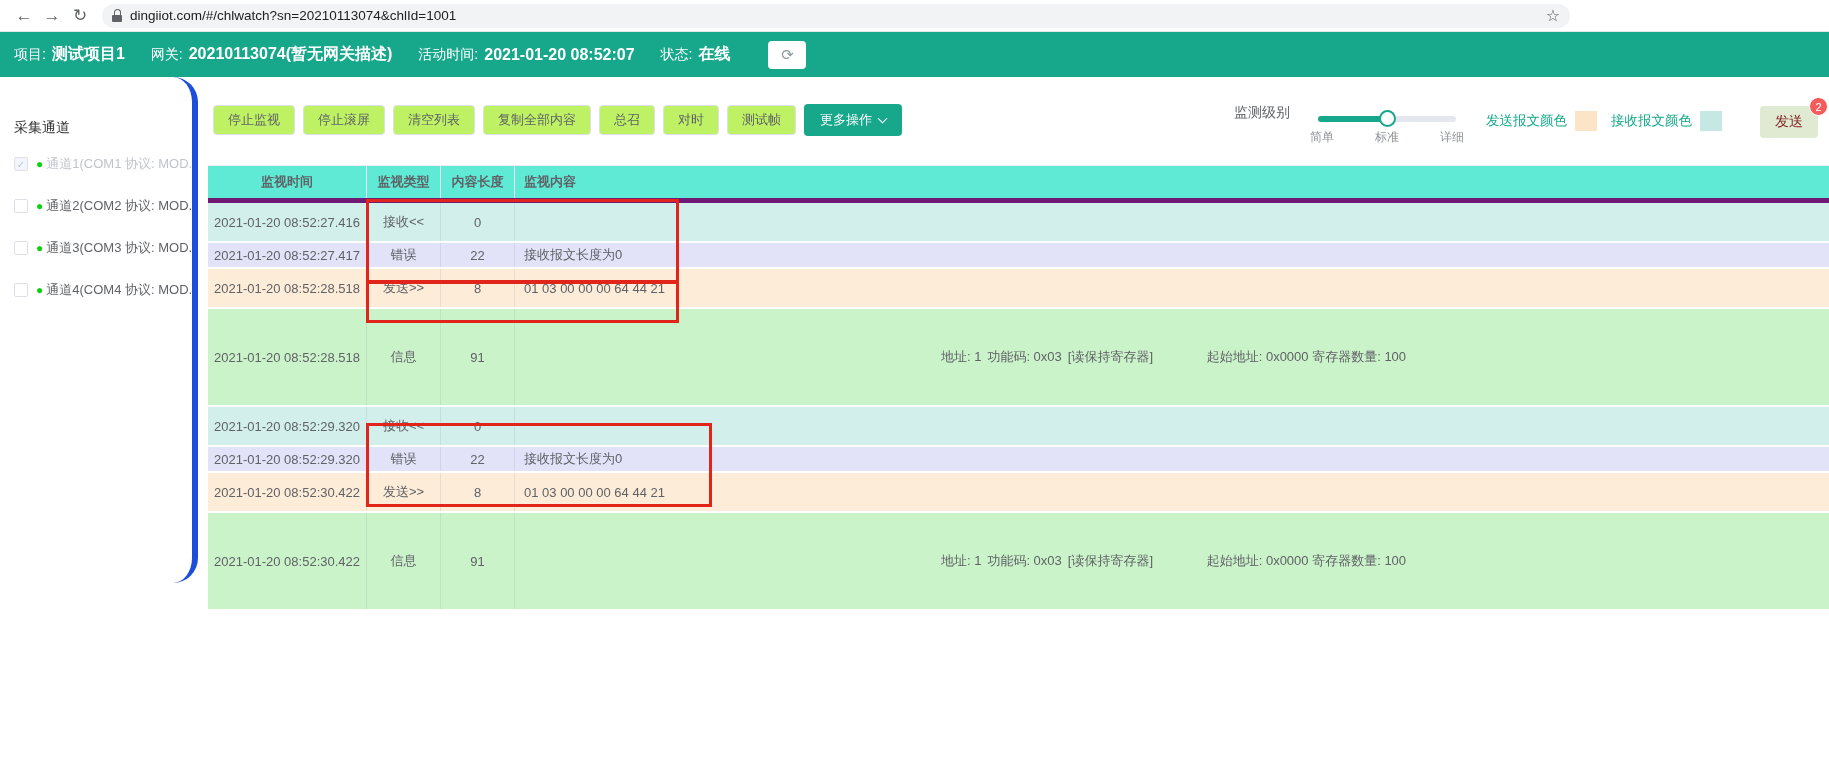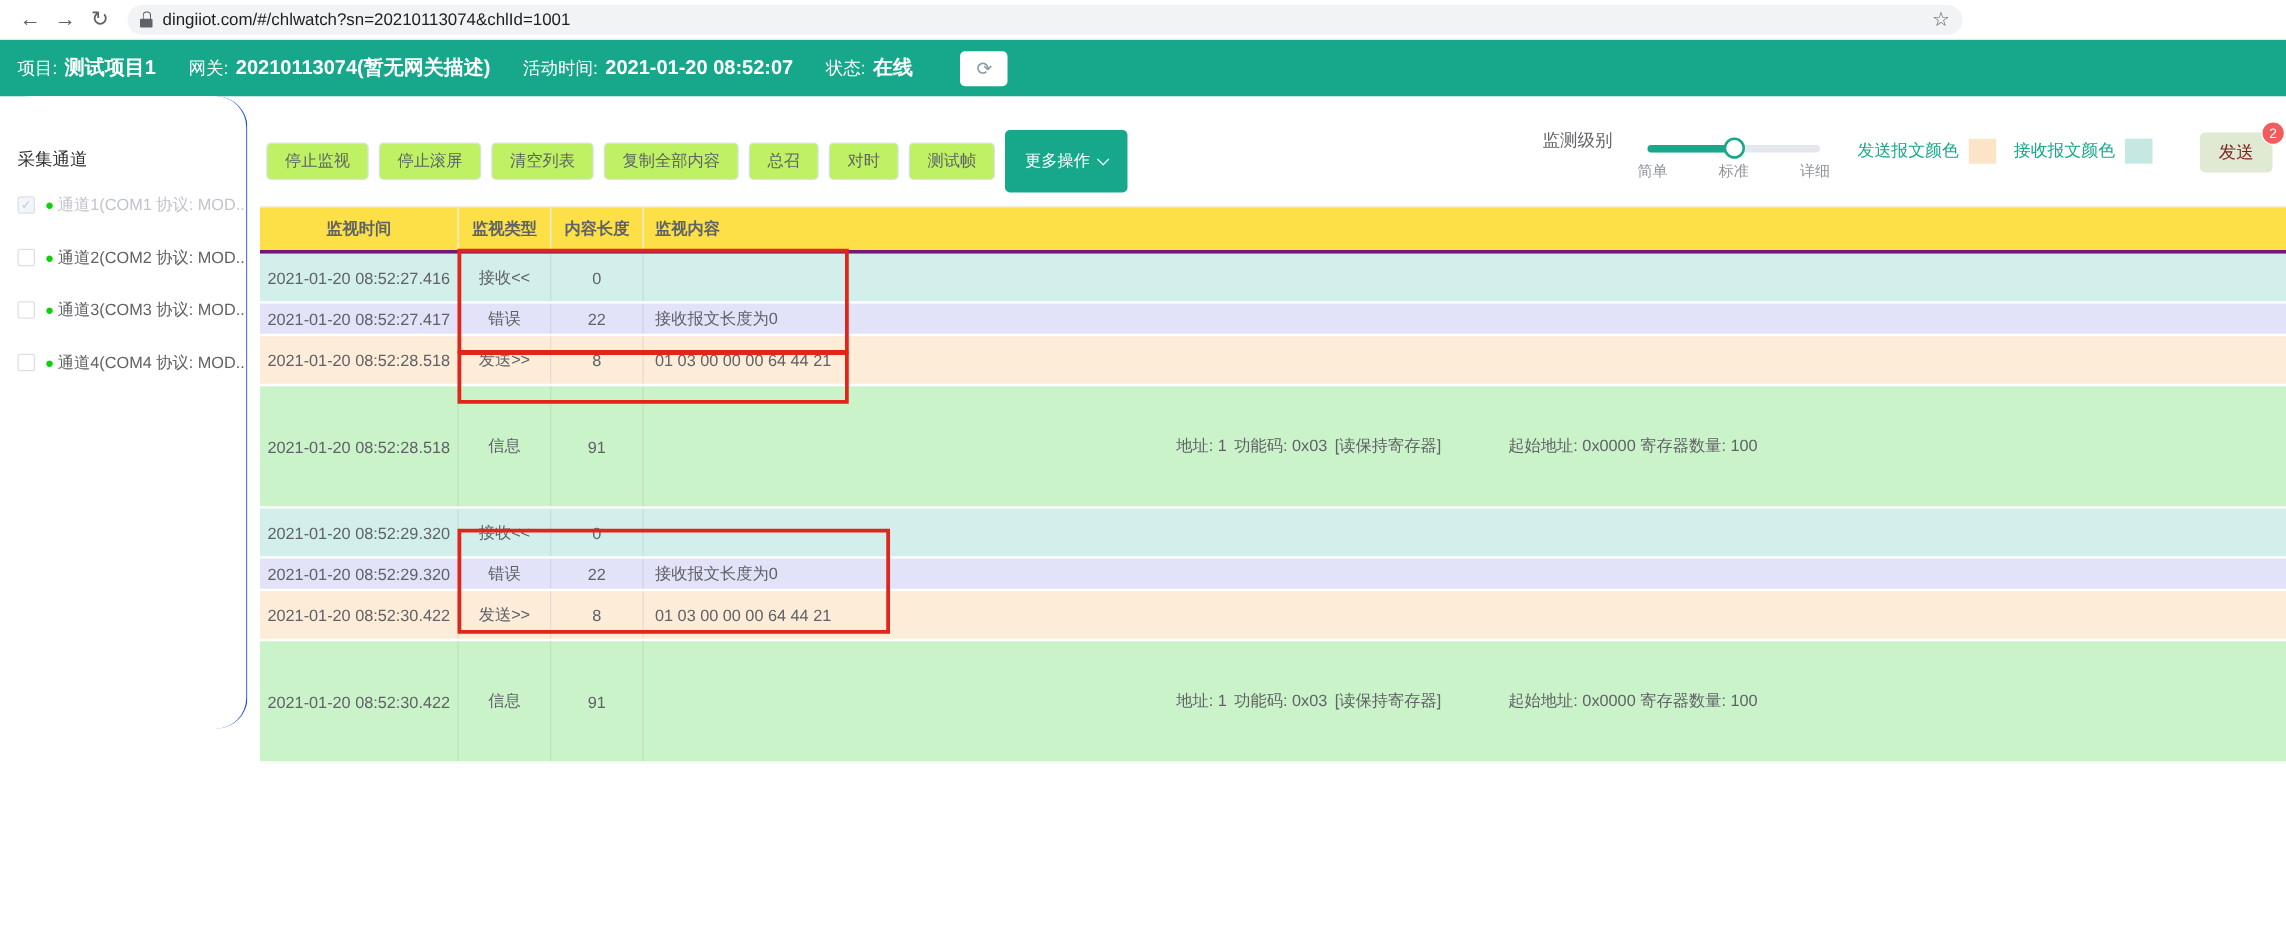--- a/index.html
+++ b/index.html
@@ -24,36 +24,36 @@
   
   .appbar { position:absolute; left:0; top:32px; width:100%; height:45px; background:#17a88c;
     display:flex; align-items:center; padding-left:14px; color:#fff; }
   .appbar .lbl { font-size:14px; margin-right:6px; }
   .appbar .val { font-size:16px; font-weight:bold; margin-right:26px; white-space:nowrap; }
   .refresh-btn { margin-left:12px; width:38px; height:28px; background:#fff; border:none; border-radius:4px;
     color:#8a9aa0; font-size:15px; cursor:pointer; display:flex; align-items:center; justify-content:center; }
 
   
   .sidebar { position:absolute; left:0; top:77px; width:198px; height:506px; background:#fff;
-    border-right:1px solid #1d4ed8; padding:14px 0 0 14px;border-radius:25px; }
+    border-right:6px solid #1d4ed8; padding:14px 0 0 14px;border-radius:25px; }
   .sb-title { font-size:14px; color:#303133; margin:28px 0 18px 0; }
   .chan-row { display:flex; align-items:center; margin-bottom:24px; cursor:pointer; }
   .cbx { width:14px; height:14px; border:1px solid #dcdfe6; border-radius:2px; background:#fff;
     margin-right:8px; flex:0 0 auto; display:flex; align-items:center; justify-content:center;
     font-size:10px; color:transparent; }
   .cbx.checked { background:#f2f6fc; color:#c0c4cc; }
   .chan-dot { color:#0bd20b; font-size:12px; margin-right:3px; }
   .chan-label { font-size:13px; color:#606266; white-space:nowrap; overflow:hidden; max-width:150px; }
   .chan-row.active .chan-label { color:#c0c4cc; }
 
   
   .toolbar { position:absolute; left:213px; top:104px; display:flex; align-items:center; }
   .tb-btn { height:30px; padding:0 14px; margin-right:8px; background:#bef264; border:1px solid #dcdfe6;
     border-radius:4px; font-size:13px; color:#606266; cursor:pointer; white-space:nowrap; }
-  .more-btn { height:50px; padding:0 16px; background:#17a88c; color:#fff; border:none; border-radius:4px;
+  .more-btn { height:32px; padding:0 16px; background:#17a88c; color:#fff; border:none; border-radius:4px;
     font-size:13px; cursor:pointer; display:flex; align-items:center; white-space:nowrap; }
   .chev { display:inline-block; width:7px; height:7px; border-right:1.6px solid #fff; border-bottom:1.6px solid #fff;
     transform:rotate(45deg); margin-left:7px; margin-top:-4px; }
 
   
   .mon-controls { position:absolute; left:1234px; top:104px; display:flex; align-items:flex-start; }
   .level-lbl { font-size:14px; color:#606266; margin-top:0; white-space:nowrap; }
   .slider-wrap { position:relative; width:138px; height:34px; margin-left:28px; margin-top:4px; }
   .slider-track { position:absolute; top:8px; left:0; width:138px; height:6px; background:#e4e7ed; border-radius:3px; }
   .slider-fill { position:absolute; top:8px; left:0; width:69px; height:6px; background:#17a88c; border-radius:3px; }
@@ -72,21 +72,21 @@
   .io-btn-wrap { position:relative; margin-left:24px; margin-top:2px; }
   .io-btn { height:32px; width:58px; border:none; border-radius:4px; font-size:14px; color:#7f1d1d; cursor:pointer; }
   .io-btn.send { background:#e0e9d2; }
   .badge { position:absolute; top:-9px; right:-10px; min-width:19px; height:19px; padding:0 4px;
     background:#f45c5c; border:1px solid #fff; border-radius:10px; color:#fff; font-size:11px;
     display:flex; align-items:center; justify-content:center; }
 
   
   .logtable { position:absolute; left:208px; top:165px; width:1621px; }
   .trow { display:grid; grid-template-columns:159px 74px 74px 1fr; align-items:center; }
-  .thead { height:38px; border-top:1px solid #ebeef5; border-bottom:3px solid #701a75; background:#fde047; }
+  .thead { height:38px; border-top:1px solid #ebeef5; border-bottom:5px solid #701a75; background:#5eead4; }
   .thead .cell { font-size:13px; font-weight:bold; color:#5f6368; }
   .cell { font-size:13px; color:#606266; padding:0 6px; height:100%; display:flex; align-items:center;
     border-right:1px solid rgba(140,150,160,0.18); }
   .cell.center { justify-content:center; }
   .cell.content { padding-left:9px; border-right:none; }
   .trow .cell:last-child { border-right:none; }
   .thead .cell { border-right:1px solid #ebeef5; }
   .r-recv  { background:#d2efec; height:40px; border-bottom:2px solid #fff; }
   .r-error { background:#e2e2f9; height:26px; border-bottom:2px solid #fff; }
   .r-send  { background:#fdecd8; height:40px; border-bottom:2px solid #fff; }

